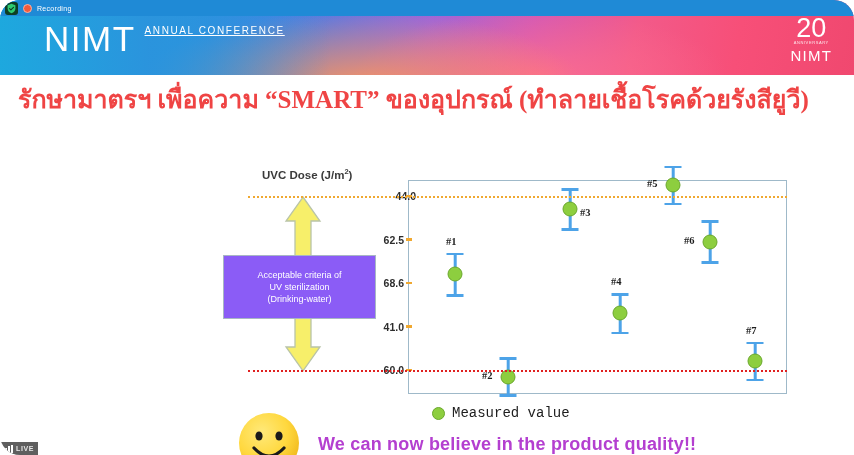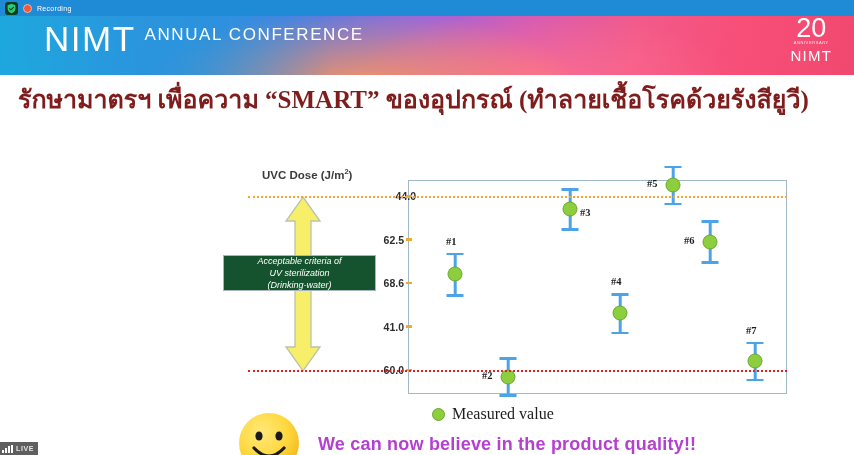--- a/index.html
+++ b/index.html
@@ -7,20 +7,21 @@
     width: 854px; height: 455px;
     font-family: "Liberation Sans", sans-serif;
     background: #ffffff;
     overflow: hidden;
   }
   #screen {
     position: relative;
     width: 854px; height: 455px;
     background: #ffffff;
     overflow: hidden;
+    border-radius: 20px;
   }
 
   
   #banner {
     position: absolute; left: 0; top: 0; width: 854px; height: 75px;
     background:
       radial-gradient(ellipse 320px 110px at 360px 88px, rgba(255,150,90,0.95) 0%, rgba(255,150,90,0) 70%),
       radial-gradient(ellipse 260px 90px at 540px 75px, rgba(255,110,140,0.85) 0%, rgba(255,110,140,0) 72%),
       linear-gradient(100deg,
         #17b6c4 0%, #1fa9d8 12%, #2f8fe0 25%, #5a79e2 38%,
@@ -55,22 +56,22 @@
     position: absolute; left: 44px; top: 22px; z-index: 3;
     display: flex; align-items: flex-start; gap: 9px;
   }
   #nimt-word {
     font-size: 35px; font-weight: 400; color: #ffffff;
     letter-spacing: 1.5px; line-height: 0.95;
     font-family: "Liberation Sans", sans-serif;
   }
   #nimt-sub { padding-top: 3px; }
   #conf-line {
-    font-size: 17px; color: #ffffff; letter-spacing: 1.6px;
-    font-family: "Liberation Sans", sans-serif; line-height: 1.15;
+    font-size: 10px; color: #ffffff; letter-spacing: 1.6px;
+    font-family: "Liberation Sans", sans-serif; line-height: 1.15; text-decoration: underline;
   }
   #conf-year {
     font-size: 19px; color: #ffffff; letter-spacing: 1.2px;
     font-family: "Liberation Sans", sans-serif; line-height: 1.05;
   }
 
   #anniv-logo {
     position: absolute; right: 22px; top: 16px; z-index: 3;
     text-align: center; color: #ffffff;
   }
@@ -83,21 +84,21 @@
     font-family: "Liberation Sans", sans-serif;
   }
   #anniv-nimt {
     font-size: 15px; letter-spacing: 1.2px; margin-top: 2px;
     font-family: "Liberation Sans", sans-serif;
   }
 
   
   #slide-title {
     position: absolute; left: 18px; top: 83px; width: 820px;
-    font-size: 25px; line-height: 1.35; color: #7f1d1d;
+    font-size: 25px; line-height: 1.35; color: #ef4444;
     font-family: "Liberation Serif", "DejaVu Serif", serif;
     font-weight: 700;
   }
 
   
   #chart-area {
     position: absolute; left: 0; top: 155px; width: 854px; height: 300px;
   }
   #axis-title {
     position: absolute; left: 262px; top: 12px;
@@ -129,25 +130,24 @@
   }
   .ytick-mark {
     position: absolute; left: 406px; width: 6px; height: 2.4px;
     background: #f0a830;
   }
 
   
   #arrow-wrap { position: absolute; left: 283px; top: 40px; width: 40px; height: 178px; z-index: 2; }
   #criteria-box {
     position: absolute; left: 223px; top: 100px;
-    width: 153px; height: 36px;
-    background: #14532d; border: 1.2px solid #a8b6c4;
+    width: 153px; height: 64px;
+    background: #8b5cf6; border: 1.2px solid #a8b6c4;
     display: flex; flex-direction: column; align-items: center; justify-content: center;
     z-index: 3;
-    font-style: italic;
   }
   #criteria-box div {
     font-size: 9px; color: #ffffff; line-height: 1.35;
     font-family: "Liberation Sans", sans-serif; text-align: center;
     white-space: nowrap;
   }
 
   
   .dp { position: absolute; }
   .dp-bar {
@@ -183,22 +183,22 @@
   #legend-errbar { position: relative; width: 46px; height: 13px; }
   #legend-errbar .eb-line {
     position: absolute; left: 0; top: 6px; width: 46px; height: 2.2px; background: #4da3e8;
   }
   #legend-errbar .eb-capl, #legend-errbar .eb-capr {
     position: absolute; top: 1px; width: 2.2px; height: 11px; background: #4da3e8;
   }
   #legend-errbar .eb-capl { left: 0; }
   #legend-errbar .eb-capr { right: 0; }
   .legend-text {
-    font-size: 16px; color: #1d1d1d;
-    font-family: Liberation Serif, serif;
+    font-size: 14px; color: #1d1d1d;
+    font-family: Liberation Mono, monospace;
   }
 
   
   #smiley {
     position: absolute; left: 238px; top: 412px;
     width: 62px; height: 46px; overflow: hidden; z-index: 5;
   }
   #tagline {
     position: absolute; left: 318px; top: 434px;
     font-size: 18px; color: #b43fd0; font-weight: 600;

